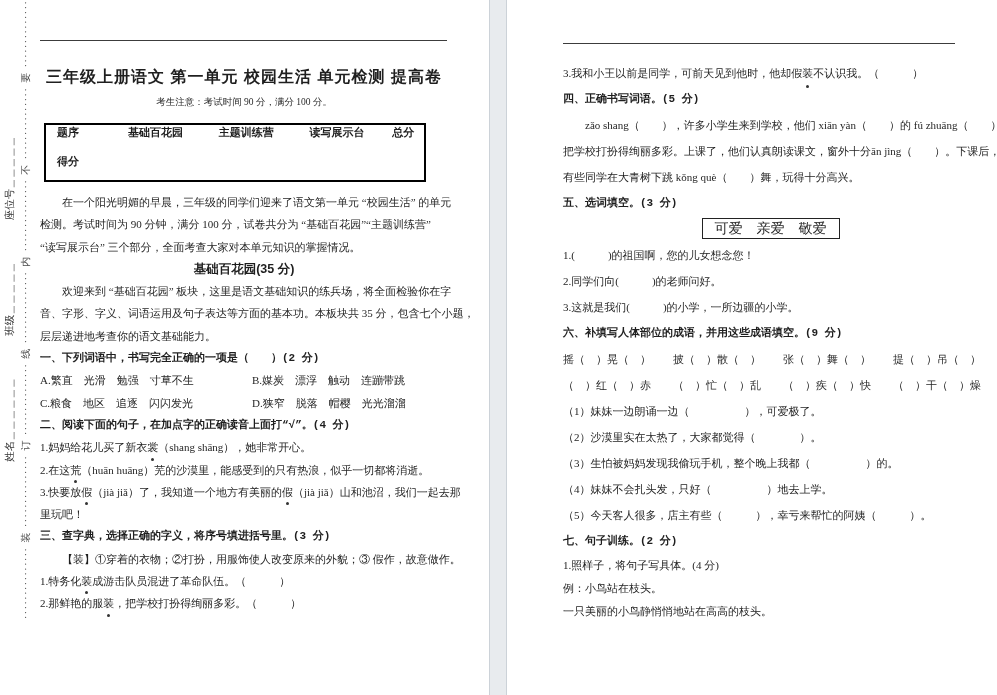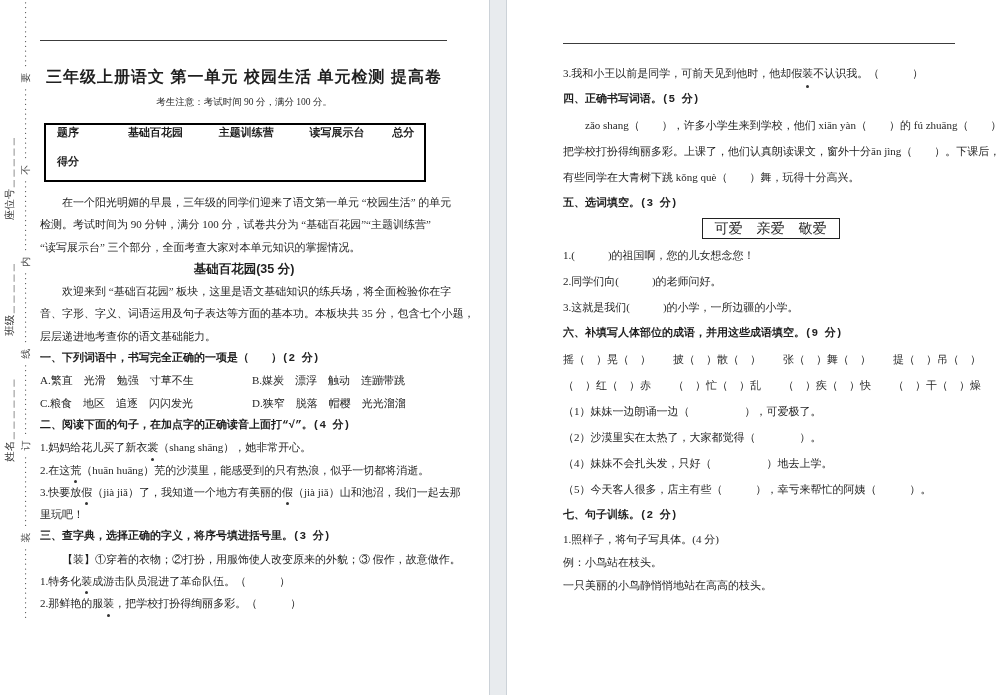--- a/index.html
+++ b/index.html
@@ -151,20 +151,21 @@
       </p>
       <p class="k">1.(　　　)的祖国啊，您的儿女想念您！</p>
       <p class="k">2.同学们向(　　　)的老师问好。</p>
       <p class="k">3.这就是我们(　　　)的小学，一所边疆的小学。</p>
 
       <p class="h">六、补填写人体部位的成语，并用这些成语填空。(9 分)</p>
       <p class="k">摇（　）晃（　）　　披（　）散（　）　　张（　）舞（　）　　提（　）吊（　）</p>
       <p class="k">（　）红（　）赤　　（　）忙（　）乱　　（　）疾（　）快　　（　）干（　）燥</p>
       <p class="k">（1）妹妹一边朗诵一边（　　　　　），可爱极了。</p>
       <p class="k">（2）沙漠里实在太热了，大家都觉得（　　　　）。</p>
+      <p class="k">（3）生怕被妈妈发现我偷玩手机，整个晚上我都（　　　　　）的。</p>
       <p class="k">（4）妹妹不会扎头发，只好（　　　　　）地去上学。</p>
       <p class="k">（5）今天客人很多，店主有些（　　　），幸亏来帮忙的阿姨（　　　）。</p>
 
       <p class="h">七、句子训练。(2 分)</p>
       <p class="k tight">1.照样子，将句子写具体。(4 分)</p>
       <p class="k tight">例：小鸟站在枝头。</p>
       <p class="k tight">一只美丽的小鸟静悄悄地站在高高的枝头。</p>
     </div>
   </div>
 

